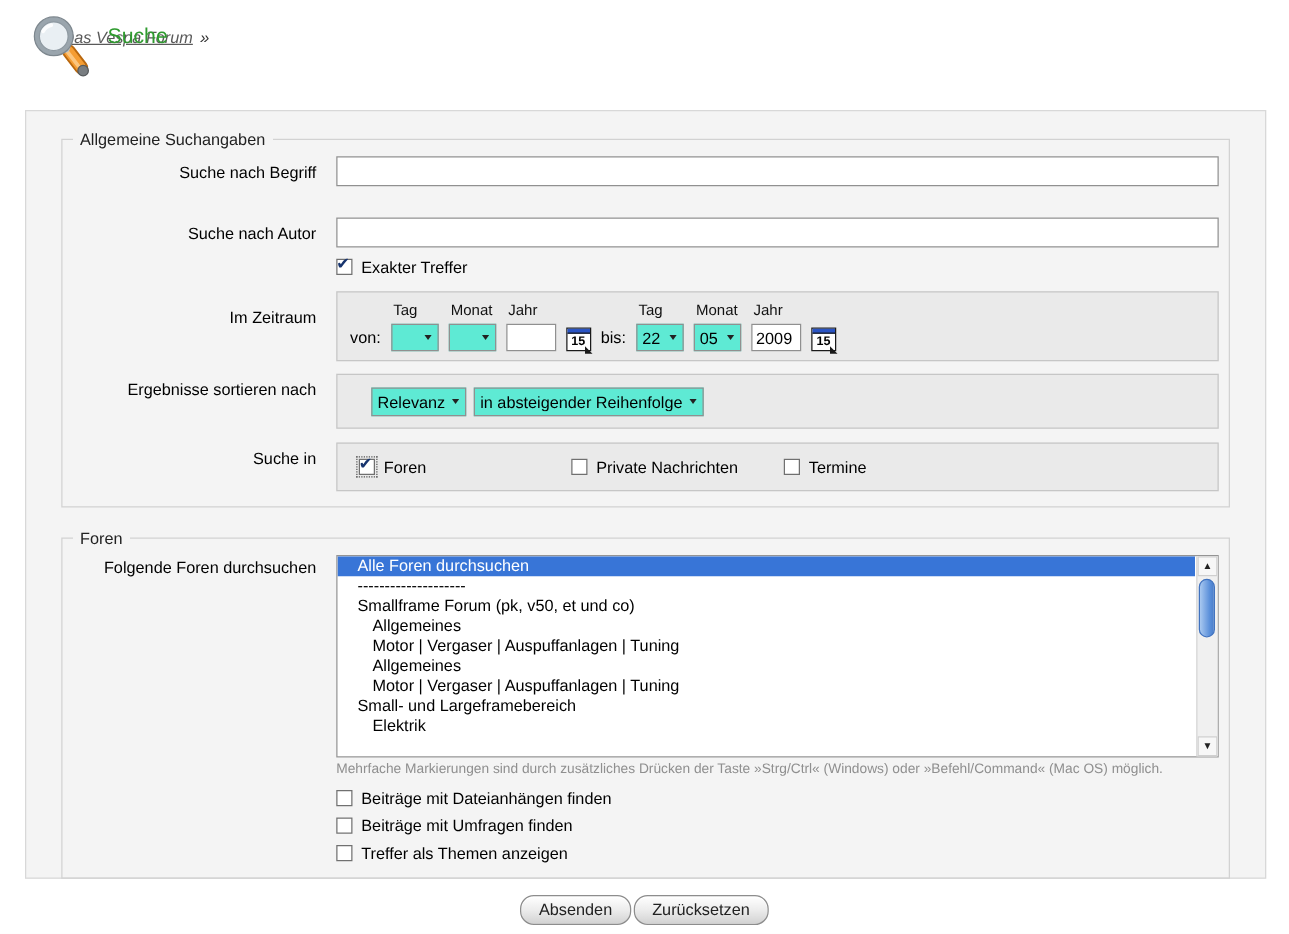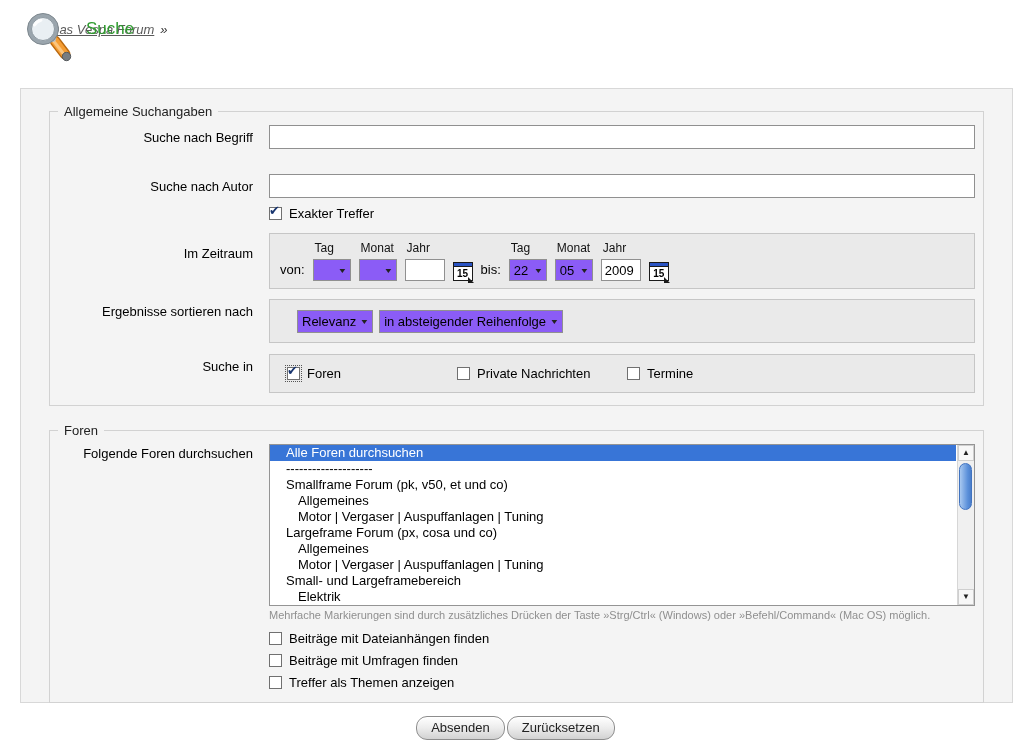--- a/index.html
+++ b/index.html
@@ -33,21 +33,21 @@
   .cb .check { position:absolute; left:-1px; top:-5px; font-size:13px; color:#17346e; font-weight:bold; }
   .cb.focused { outline:1px dotted #555; outline-offset:1px; }
 
   .graybox { background:#eaeaea; border:1px solid #c6c6c6; }
 
   
   .datebox { height:56px; display:flex; align-items:center; padding-left:10px; gap:8px; }
   .dategrp { display:grid; grid-template-columns:auto 38px 38px 40px 20px; column-gap:8px; align-items:end; }
   .dategrp .hdr { font-size:12px; padding:0 0 4px 2px; color:#111; }
   .dategrp .fromto { padding-bottom:4px; }
-  .sel { display:inline-flex; align-items:center; justify-content:space-between; background:#8b5cf6; border:1px solid #909090; height:22px; padding:0 4px; cursor:default; }
+  .sel { display:inline-flex; align-items:center; justify-content:space-between; background:#5eead4; border:1px solid #909090; height:22px; padding:0 4px; cursor:default; }
   .sel .val { overflow:hidden; white-space:nowrap; }
   .sel .arrow { font-size:7px; color:#222; margin-left:5px; transform:scaleX(1.4); }
   input.year { width:40px; height:22px; border:1px solid #909090; background:#fff; font:inherit; padding:1px 3px; }
   .cal { width:20px; height:19px; border:1px solid #1a1a1a; background:#fff; position:relative; cursor:pointer; }
   .cal .bar { position:absolute; top:0; left:0; right:0; height:4px; background:#2a54c4; border-bottom:1px solid #1a1a1a; }
   .cal .num { position:absolute; top:4px; left:0; right:0; text-align:center; font-size:10px; font-weight:bold; line-height:14px; }
   .cal .fold { position:absolute; right:-2px; bottom:-3px; width:0; height:0; border-left:6px solid transparent; border-top:6px solid #1a1a1a; transform:rotate(180deg); }
 
   
   .sortbox { height:44px; display:flex; align-items:center; padding-left:27px; gap:6px; }
@@ -235,21 +235,20 @@
       <div class="row" style="margin-bottom:0;">
         <div class="lbl" style="padding-top:2px;">Folgende Foren durchsuchen</div>
         <div class="ctl">
           <div class="listwrap">
             <div class="listbox">
               <div class="litem selected">Alle Foren durchsuchen</div>
               <div class="litem">--------------------</div>
               <div class="litem">Smallframe Forum (pk, v50, et und co)</div>
               <div class="litem indent">Allgemeines</div>
               <div class="litem indent">Motor | Vergaser | Auspuffanlagen | Tuning</div>
-              <div class="litem">Largeframe Forum (px, cosa und co)</div>
               <div class="litem indent">Allgemeines</div>
               <div class="litem indent">Motor | Vergaser | Auspuffanlagen | Tuning</div>
               <div class="litem">Small- und Largeframebereich</div>
               <div class="litem indent">Elektrik</div>
             </div>
             <div class="vscroll">
               <span class="sbtn up">▲</span>
               <span class="sthumb"></span>
               <span class="sbtn down">▼</span>
             </div>

